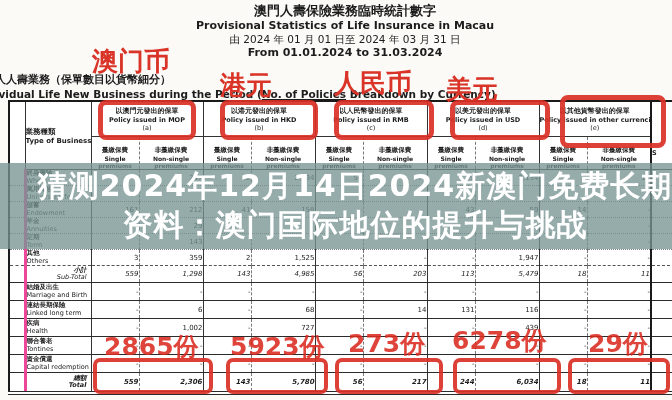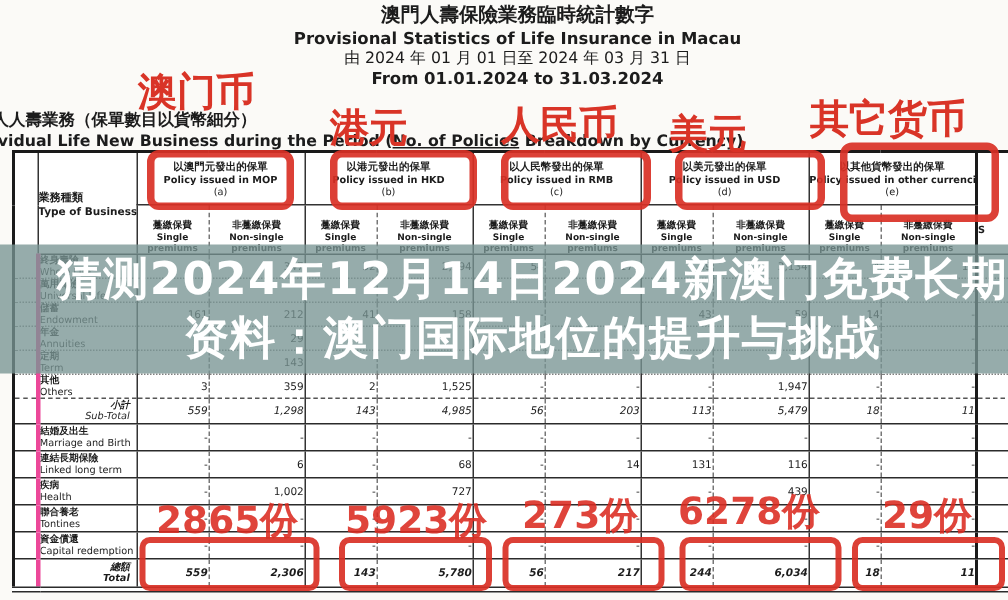--- a/index.html
+++ b/index.html
@@ -381,21 +381,20 @@
 
   <div class="teal-band"></div>
 
   <div class="big-overlay line1">猜测2024年12月14日2024新澳门免费长期</div>
   <div class="big-overlay line2">资料：澳门国际地位的提升与挑战</div>
 
   <div class="red-label" style="left:92px;top:44px">澳门币</div>
   <div class="red-label" style="left:220px;top:68px">港元</div>
   <div class="red-label" style="left:334px;top:66px">人民币</div>
   <div class="red-label" style="left:446px;top:72px">美元</div>
-  <div class="red-label" style="left:540px;top:62px">其它货币</div>
 
   <div class="red-box" style="left:98px;top:100px;width:88px;height:30px"></div>
   <div class="red-box" style="left:220px;top:100px;width:88px;height:30px"></div>
   <div class="red-box" style="left:334px;top:100px;width:90px;height:30px"></div>
   <div class="red-box" style="left:450px;top:100px;width:90px;height:30px"></div>
   <div class="red-box" style="left:560px;top:95px;width:96px;height:43px"></div>
 
   <div class="stamp" style="left:104px;top:330px">2865份</div>
   <div class="stamp" style="left:230px;top:330px">5923份</div>
   <div class="stamp" style="left:348px;top:327px">273份</div>

